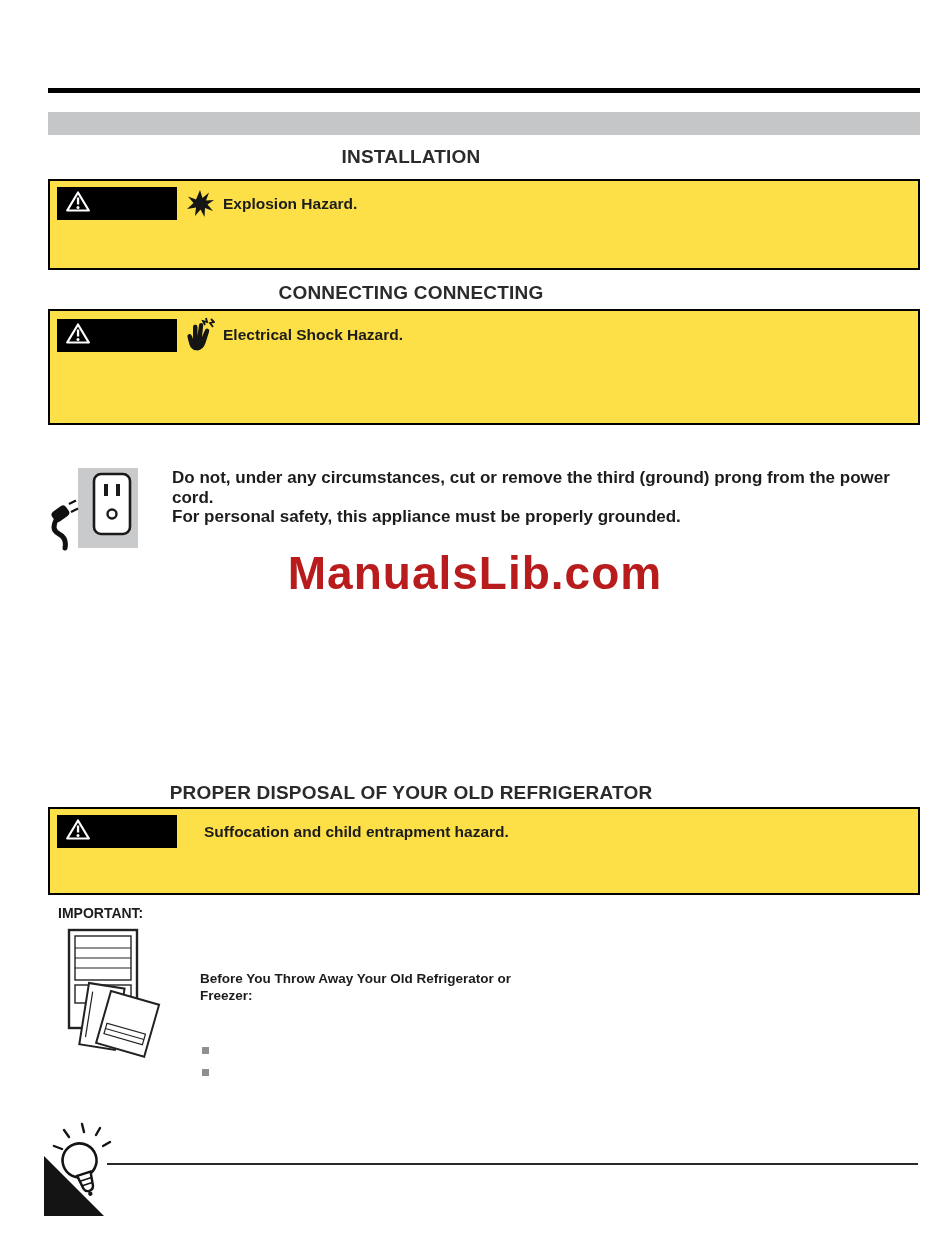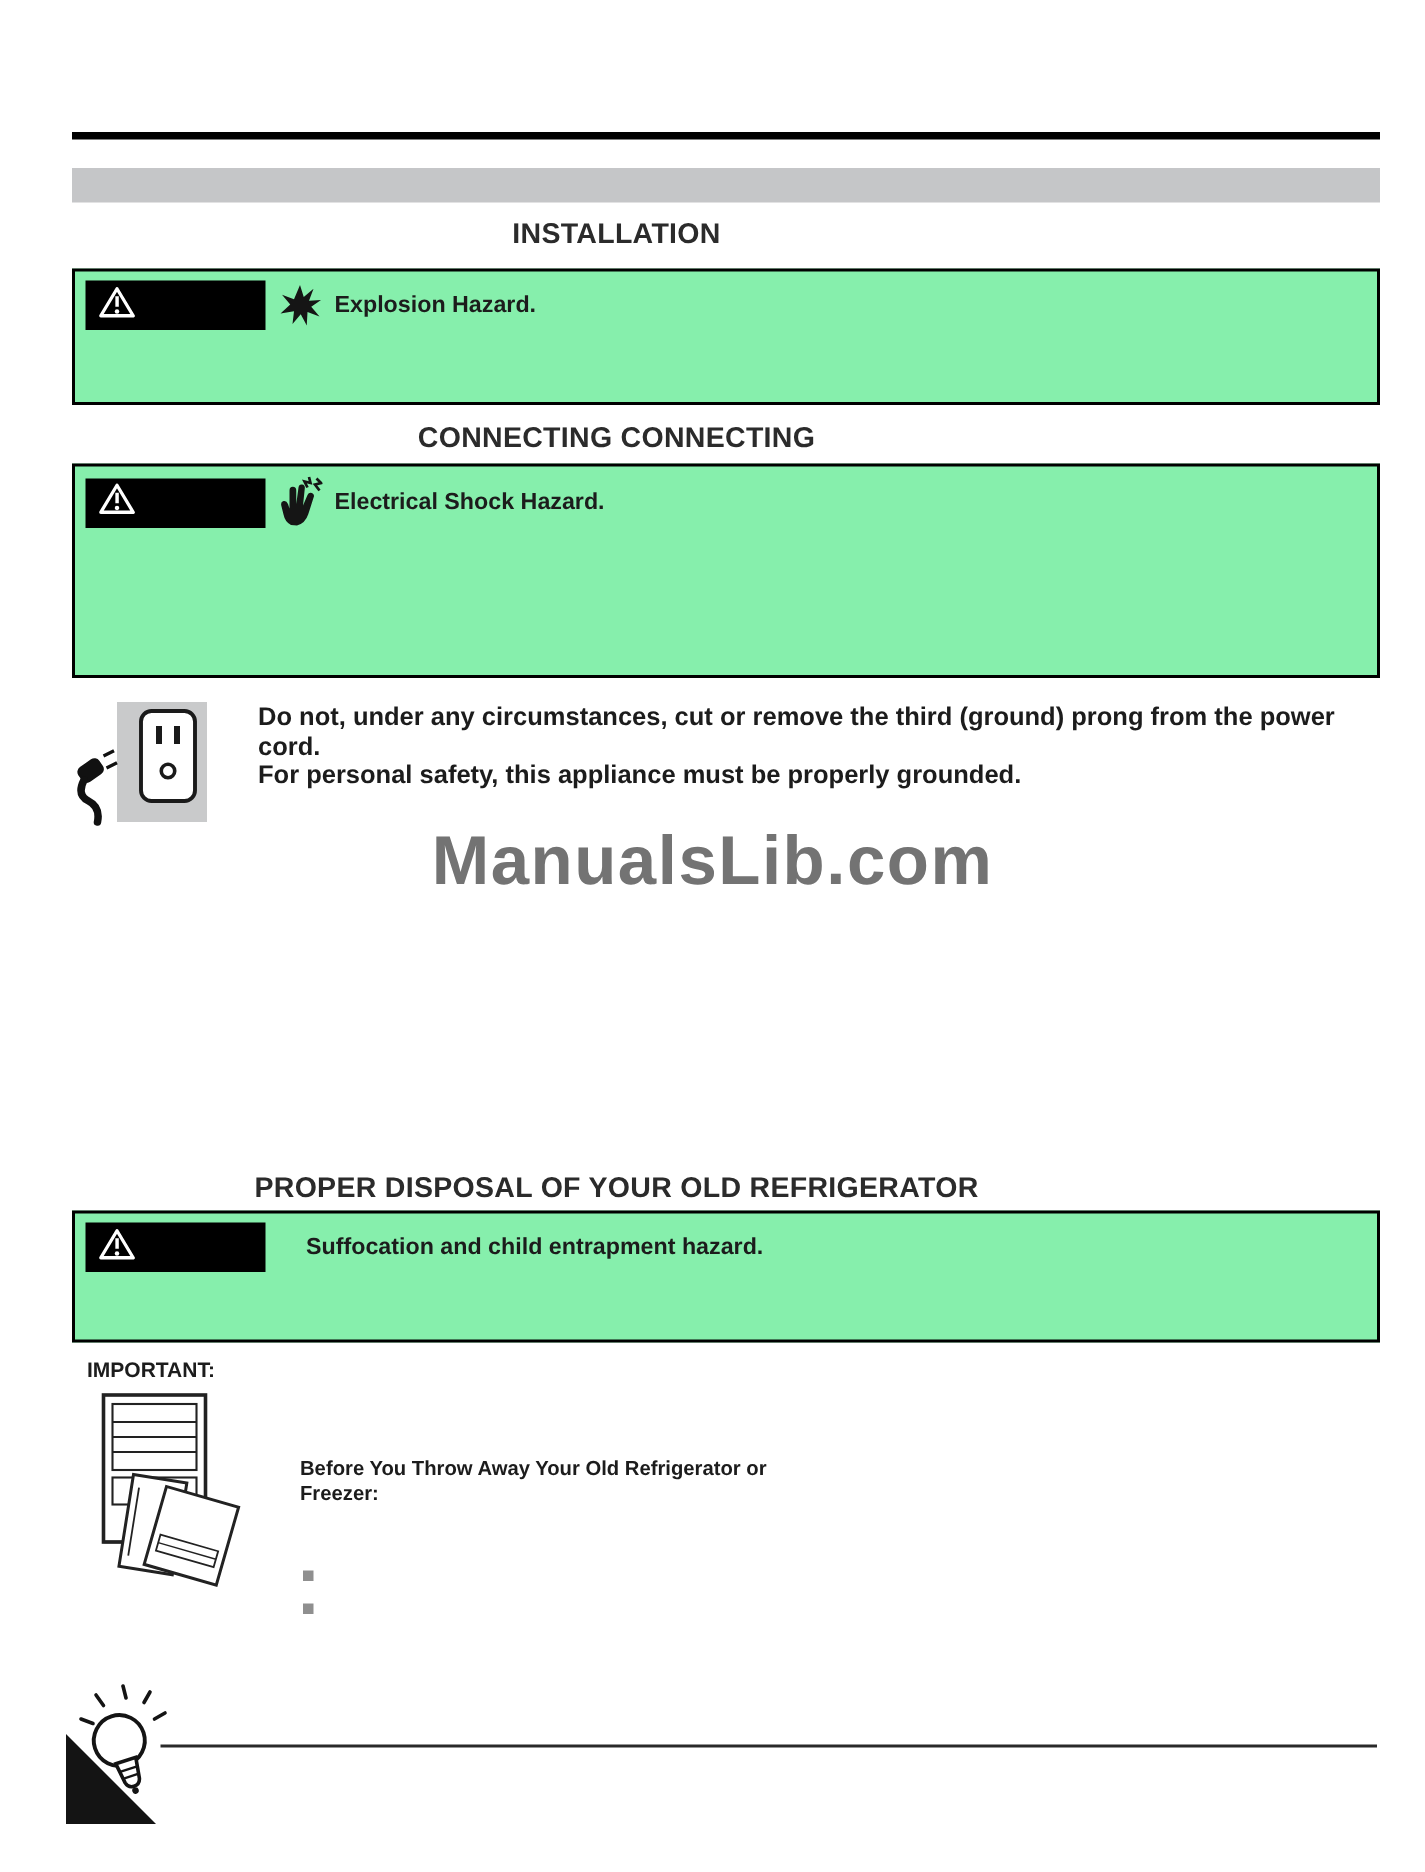--- a/index.html
+++ b/index.html
@@ -12,39 +12,39 @@
   .rule-top { left: 48px; top: 88px; width: 872px; height: 5px; background: #000; }
   .gray-bar { left: 48px; top: 112px; width: 872px; height: 23px; background: #c5c6c8; }
 
   .center-heading {
     left: 0; width: 822px; text-align: center;
     font-weight: bold; font-size: 19px; color: #2b2b2b; letter-spacing: 0.2px;
   }
 
   .warning-box {
     left: 48px; width: 872px; border: 2px solid #000;
-    box-sizing: border-box; background: #86efac;
+    box-sizing: border-box; background: #fde047;
   }
   .wb-row { display: flex; align-items: center; margin: 6px 0 0 7px; }
   .black-label {
     width: 120px; height: 33px; background: #000; flex: 0 0 auto;
     display: flex; align-items: center; padding-left: 9px; box-sizing: border-box;
   }
   .hz-icon { flex: 0 0 auto; display: flex; align-items: center; margin-left: 8px; }
   .hazard-text { font-weight: bold; font-size: 15.5px; color: #1c1c1c; margin-left: 8px; white-space: nowrap; }
   .hazard-text.no-icon { margin-left: 27px; }
 
   .grounding-text {
     left: 172px; top: 468px; width: 740px;
     font-size: 17px; font-weight: bold; color: #1c1c1c; line-height: 19.5px;
   }
 
   .watermark {
     left: 0; width: 950px; top: 546px; text-align: center;
-    font-size: 46px; font-weight: bold; color: #737373; letter-spacing: 1px;
+    font-size: 46px; font-weight: bold; color: #b91c1c; letter-spacing: 1px;
   }
 
   .important-heading { left: 58px; top: 905px; font-size: 14px; font-weight: bold; color: #1c1c1c; }
 
   .disposal-intro {
     left: 200px; top: 970px; width: 360px;
     font-size: 13.5px; font-weight: bold; color: #1c1c1c; line-height: 17px;
   }
   .bullet-square { width: 7px; height: 7px; background: #8f8f8f; }
 
@@ -73,21 +73,21 @@
       <svg width="30" height="30" viewBox="0 0 30 30">
         <path d="M15 1 L17.5 9 L24 3.5 L21 11.5 L29 11 L22.5 15.5 L28 22 L20 19 L19.5 28 L15.5 20.5 L10 27 L11 18.5 L2 20 L8.5 14 L3 7.5 L11 10.5 Z" fill="#151515"></path>
       </svg>
     </span>
     <span class="hazard-text">Explosion Hazard.</span>
   </div>
 </div>
 
 <div class="abs center-heading" style="top:282px">CONNECTING CONNECTING</div>
 
-<div class="abs warning-box" style="top:309px;height:143px">
+<div class="abs warning-box" style="top:309px;height:116px">
   <div class="wb-row">
     <div class="black-label">
       <span>
         <svg width="24" height="21" viewBox="0 0 24 21">
           <path d="M12 1.5 L22.8 19.5 L1.2 19.5 Z" fill="none" stroke="#fff" stroke-width="2.2" stroke-linejoin="round"></path>
           <rect x="10.9" y="6.5" width="2.3" height="7" fill="#fff"></rect>
           <circle cx="12" cy="16.6" r="1.5" fill="#fff"></circle>
         </svg>
       </span>
     </div>

